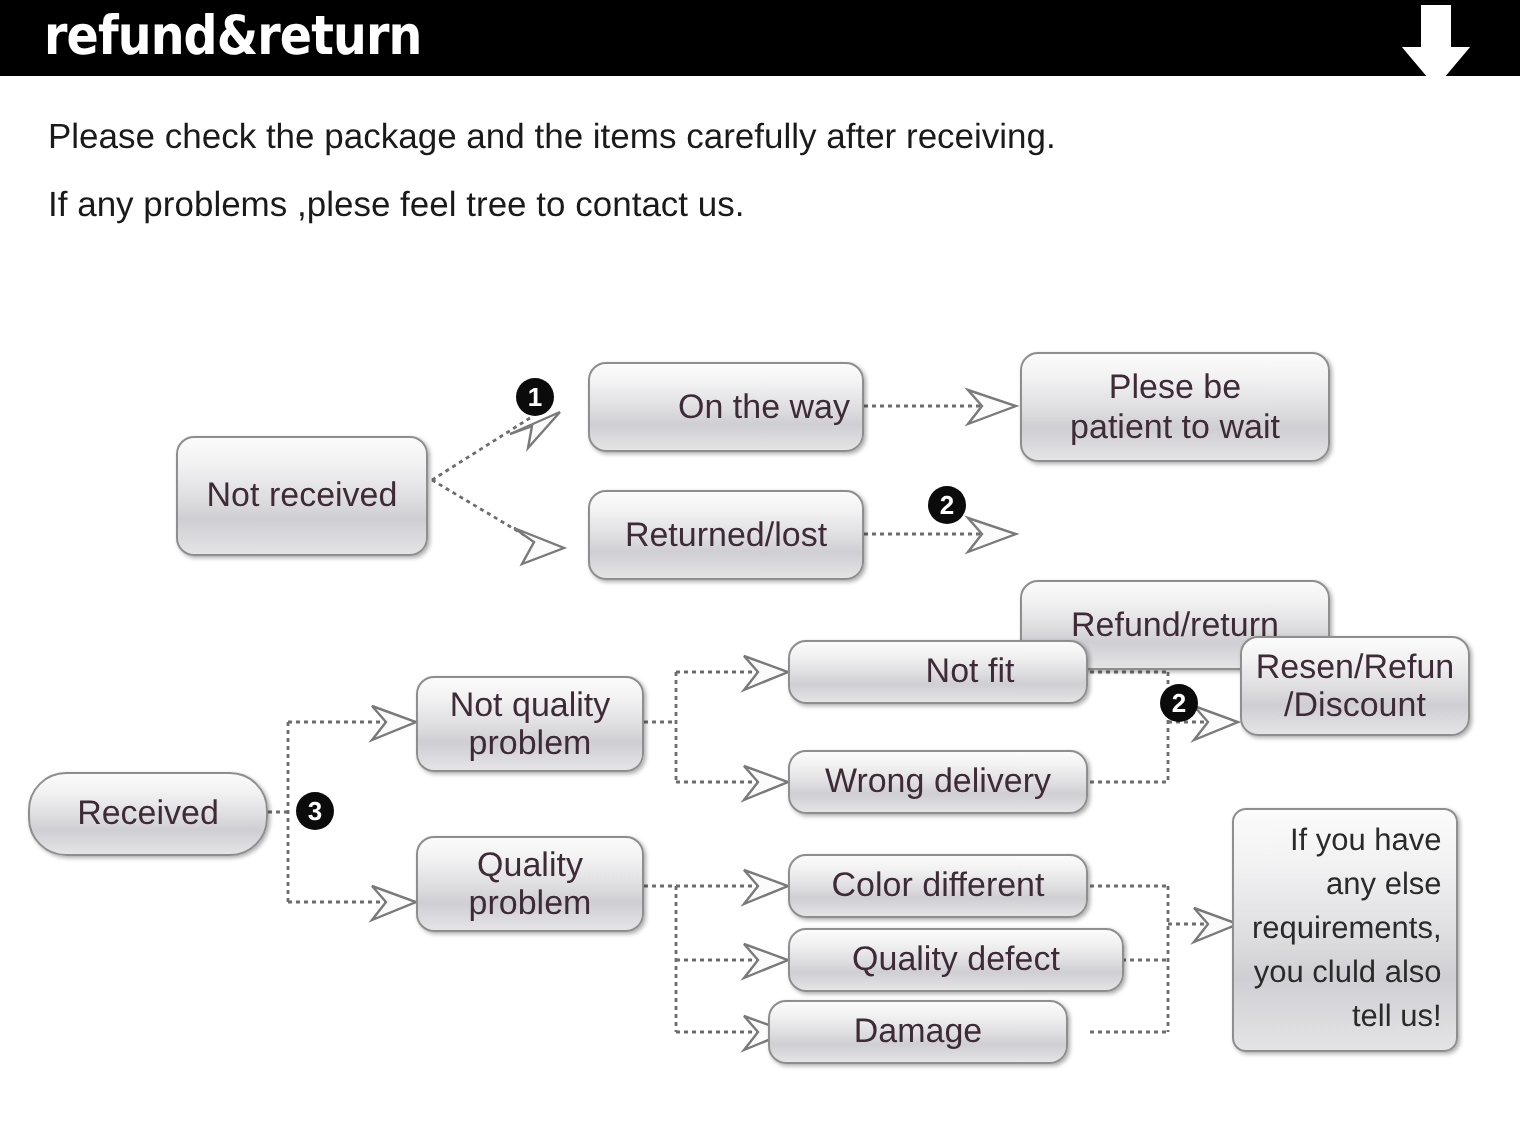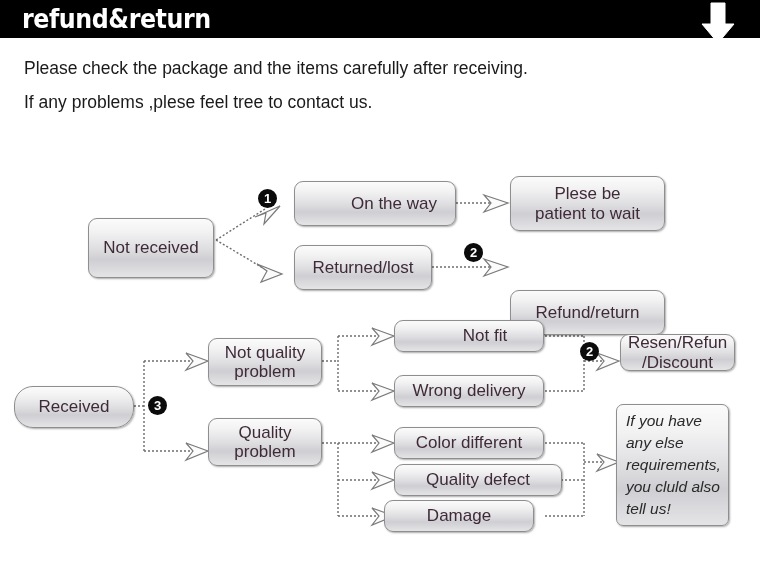--- a/index.html
+++ b/index.html
@@ -79,25 +79,24 @@
     align-items: center;
     justify-content: center;
     text-align: center;
     line-height: 1.12;
     white-space: pre-line;
   }
   .node.square { border-radius: 7px; }
   .node.textblock {
     font-size: 15.5px;
     line-height: 1.42;
-    text-align: left;
+    text-align: right;
     justify-content: flex-start;
     padding: 6px 9px;
     color: #2a2a2a;
-    font-style: italic;
   }
 
   
   .badge {
     position: absolute;
     width: 19px; height: 19px;
     border-radius: 50%;
     background: #0b0b0b;
     color: #ffffff;
     font-size: 13px;
@@ -187,21 +186,21 @@
     <path class="conn" d="M545 443 L584 443"></path>
     <path class="conn" d="M545 480 L584 480"></path>
     <path class="conn" d="M545 516 L584 516"></path>
     <path class="conn" d="M584 443 L584 516"></path>
     <path class="conn" d="M584 462 L604 462"></path>
     <polygon class="arrowhead" points="597,454 619,462 597,471 604,462"></polygon>
   </svg>
 
   <div class="node" style="left:88px; top:218px; width:126px; height:60px;">Not received</div>
 
-  <div class="node" style="left:294px; top:181px; width:162px; height:45px;padding-left:38px;">On the way</div>
+  <div class="node" style="left:294px; top:181px; width:138px; height:45px;padding-left:38px;">On the way</div>
 
   <div class="node" style="left:294px; top:245px; width:138px; height:45px;">Returned/lost</div>
 
   <div class="node" style="left:510px; top:176px; width:155px; height:55px;">Plese be
 patient to wait</div>
 
   <div class="node" style="left:510px; top:245px; width:155px; height:45px;margin-top:45px;">Refund/return</div>
 
   <div class="badge" style="left:258px; top:189px;">1</div>
 
@@ -218,21 +217,21 @@
   <div class="node" style="left:394px; top:320px; width:150px; height:32px;padding-left:32px;">Not fit</div>
 
   <div class="node" style="left:394px; top:375px; width:150px; height:32px;">Wrong delivery</div>
 
   <div class="node" style="left:394px; top:427px; width:150px; height:32px;">Color different</div>
 
   <div class="node" style="left:394px; top:464px; width:168px; height:32px;">Quality defect</div>
 
   <div class="node" style="left:384px; top:500px; width:150px; height:32px;">Damage</div>
 
-  <div class="node" style="left:620px; top:334px; width:115px; height:37px;text-align:center;">Resen/Refun
+  <div class="node" style="left:620px; top:318px; width:115px; height:50px;text-align:center;">Resen/Refun
 /Discount</div>
 
   <div class="node square textblock" style="left:616px; top:404px; width:113px; height:122px;">If you have
 any else
 requirements,
 you cluld also
 tell us!</div>
 
   <div class="badge" style="left:148px; top:396px;">3</div>
 

